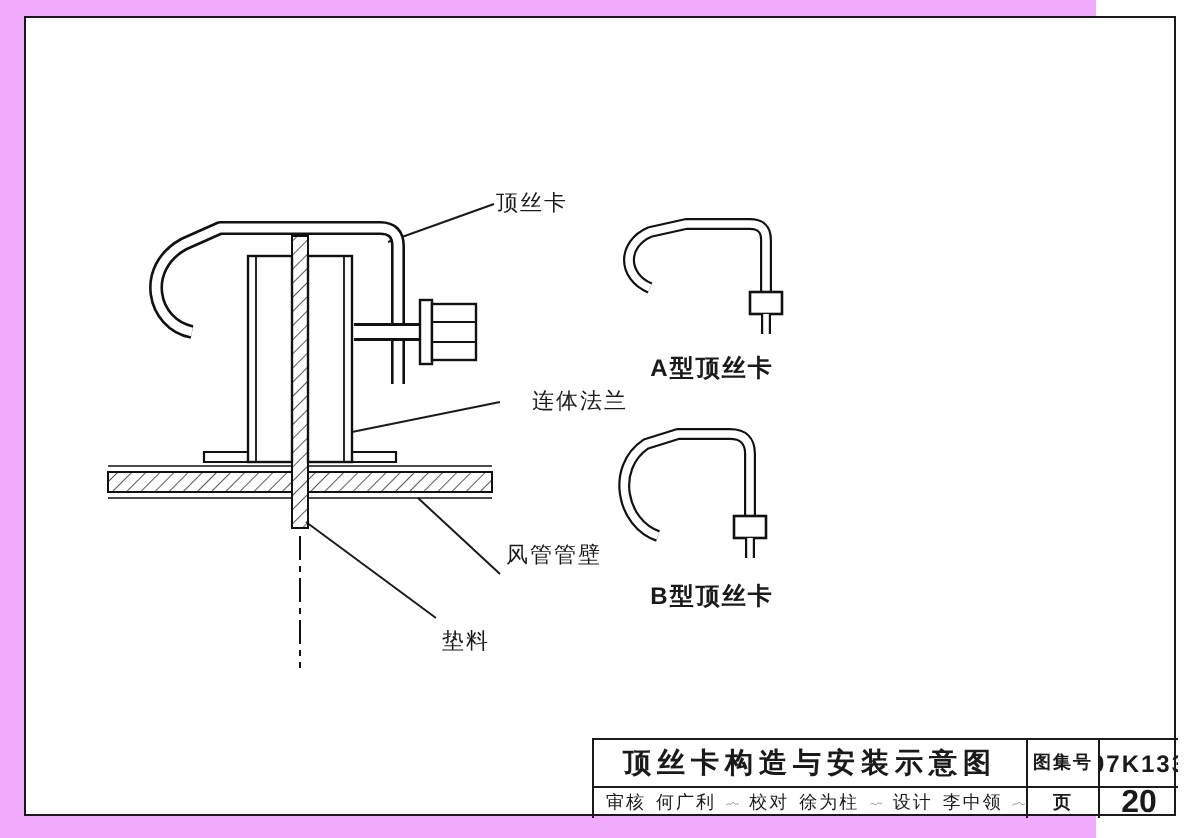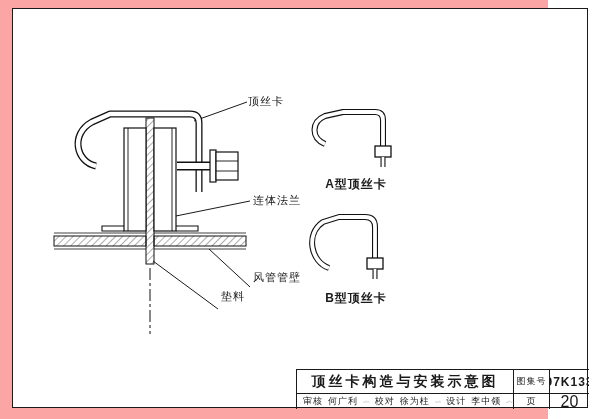--- a/index.html
+++ b/index.html
@@ -1,27 +1,27 @@
 <!DOCTYPE html>
 <html><head>
 <meta charset="utf-8">
 <style>
   * { margin:0; padding:0; box-sizing:border-box; }
   html,body { width:600px; height:419px; background:#ffffff; overflow:hidden;
               font-family:"Liberation Sans","DejaVu Sans",sans-serif; color:#1a1a1a; }
-  .page { position:relative; width:548px; height:419px; background:#fca5a5; }
+  .page { position:relative; width:548px; height:419px; background:#f0abfc; }
   .frame { position:absolute; left:12px; top:8px; width:576px; height:400px;
            border:1.6px solid #1a1a1a; background:#ffffff; }
   .abs { position:absolute; }
   .lbl { font-size:11px; letter-spacing:1px; white-space:nowrap; }
   .clamp-block { position:absolute; width:110px; text-align:center; }
   .clamp-label { font-size:12px; font-weight:bold; letter-spacing:1px; margin-top:0; white-space:nowrap; }
   
   .tb-line { position:absolute; background:#1a1a1a; }
-  .tb-cell { position:absolute; display:flex; align-items:center; justify-content:center; overflow:hidden; }
+  .tb-cell { position:absolute; display:flex; align-items:center; justify-content:center; overflow:hidden;font-weight:bold; }
   .tb-title { font-size:14px; font-weight:bold; letter-spacing:3px;text-align:right; }
   .tb-small { font-size:9px; letter-spacing:1px; }
   .tb-atlas { font-size:12px; font-weight:bold; letter-spacing:1px; }
   .tb-pageno { font-size:16px; }
   .names-row { position:absolute; display:flex; align-items:center; gap:5px;
                font-size:9px; padding-left:6px; white-space:nowrap; }
   .names-row .nm { letter-spacing:1px; }
   .sig { width:26px; height:12px; }
   svg { display:block; }
 </style>
@@ -78,23 +78,23 @@
         <rect x="164" y="64" width="6" height="32" fill="#fff" stroke="#111" stroke-width="1.2"></rect>
         <rect x="170" y="66" width="22" height="28" fill="#fff" stroke="#111" stroke-width="1.2"></rect>
         <line x1="170" y1="75" x2="192" y2="75" stroke="#111" stroke-width="0.9"></line>
         <line x1="170" y1="85" x2="192" y2="85" stroke="#111" stroke-width="0.9"></line>
       </g>
 
       <line x1="104" y1="182" x2="104" y2="248" stroke="#111" stroke-width="1" stroke-dasharray="12 3 3 3"></line>
     </svg>
 
     <div class="abs lbl" style="left:235px;top:85px">顶丝卡</div>
-    <div class="abs lbl" style="left:240px;top:184px">连体法兰</div>
+    <div class="abs lbl" style="left:253px;top:184px">连体法兰</div>
     <div class="abs lbl" style="left:240px;top:261px">风管管壁</div>
-    <div class="abs lbl" style="left:208px;top:280px">垫料</div>
+    <div class="abs lbl" style="left:208px;top:304px">垫料</div>
 
     <div class="clamp-block" style="left:288px;top:87px">
       <svg width="110" height="80" viewBox="0 0 110 80">
         <path d="M24,48 C10,42 10,26 24,20 L42,16 L74,16 Q82,16 82,24 L82,50" fill="none" stroke="#111" stroke-width="6" stroke-linejoin="round"></path>
         <path d="M24,48 C10,42 10,26 24,20 L42,16 L74,16 Q82,16 82,24 L82,50" fill="none" stroke="#fff" stroke-width="3.8" stroke-linejoin="round"></path>
         <rect x="74" y="50" width="16" height="11" fill="#fff" stroke="#111" stroke-width="1.3"></rect>
         <path d="M82,61 L82,71" fill="none" stroke="#111" stroke-width="5"></path>
         <path d="M82,61 L82,71" fill="none" stroke="#fff" stroke-width="2.8"></path>
       </svg>
       <div class="clamp-label">A型顶丝卡</div>

